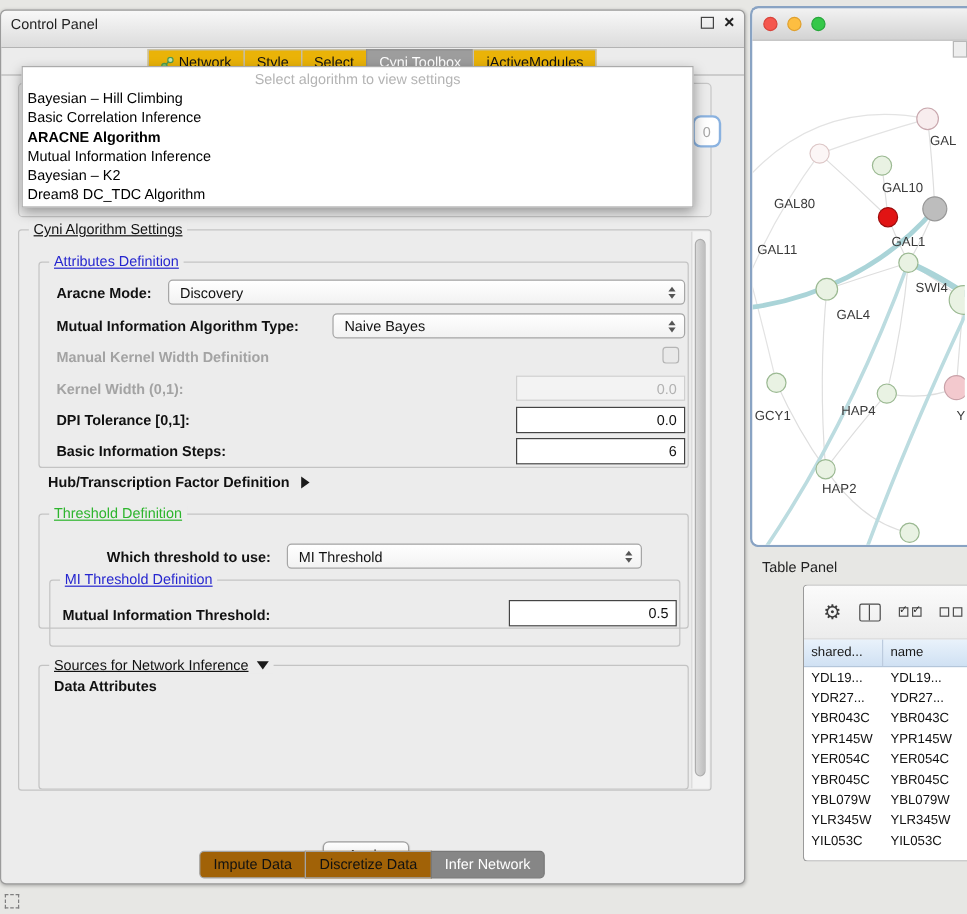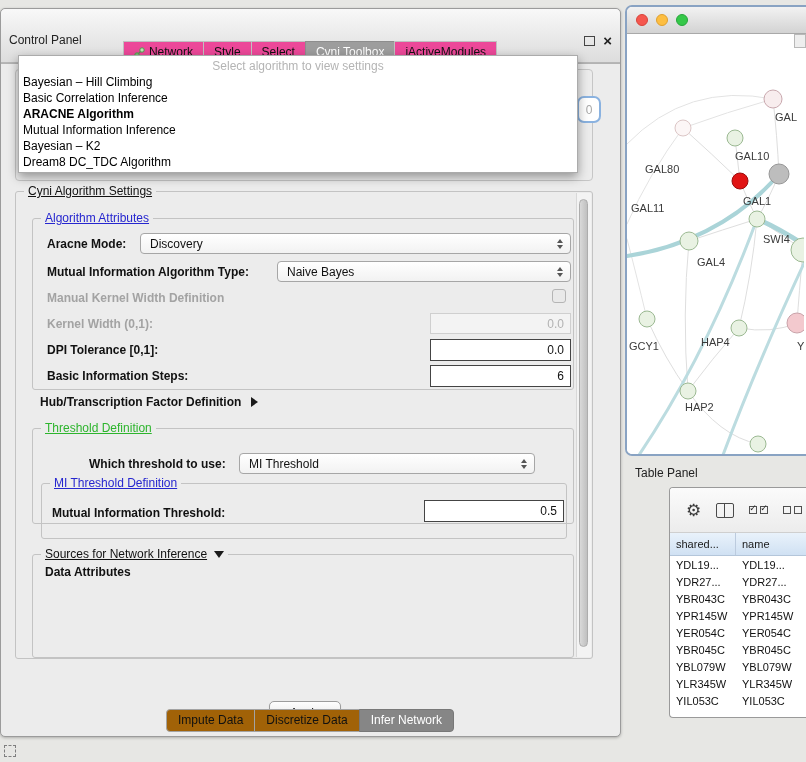--- a/index.html
+++ b/index.html
@@ -3,30 +3,30 @@
 <meta charset="utf-8">
 <style>
   html,body{margin:0;padding:0;}
   body{background:#e7e7e4;font-family:"Liberation Sans",sans-serif;font-size:12px;color:#111;}
   .screen{position:relative;width:806px;height:762px;overflow:hidden;background:#e7e7e4;}
 
   
   .control-panel{position:absolute;left:0;top:8px;width:619px;height:727px;background:#ececec;
     border:1px solid #9b9b9b;border-radius:5px;box-shadow:0 1px 3px rgba(0,0,0,.25);}
   .titlebar{height:22px;background:linear-gradient(#f8f8f8,#dcdcdc);border-bottom:1px solid #b3b3b3;
-    border-radius:5px 5px 0 0;display:flex;align-items:flex-end;padding:16px 8px;}
+    border-radius:5px 5px 0 0;display:flex;align-items:flex-start;padding:4px 8px;}
   .tb-title{font-size:12px;color:#222;}
   .tb-icons{margin-left:auto;display:flex;align-items:center;gap:8px;}
   .float-icon{width:9px;height:8px;border:1.5px solid #444;display:inline-block;}
   .close-icon{font-size:15px;font-weight:bold;color:#222;line-height:12px;cursor:default;}
   .close-icon::before{content:"×";}
 
   .top-tabs{position:absolute;left:0;top:28px;width:100%;height:26px;display:flex;justify-content:center;
     align-items:flex-end;border-bottom:1px solid #b6b6b6;box-sizing:border-box;}
-  .ttab{height:20px;line-height:20px;padding:0 10px;background:#ec4899;border:1px solid #c0c0c0;border-bottom:none;
+  .ttab{height:20px;line-height:20px;padding:0 10px;background:#eab308;border:1px solid #c0c0c0;border-bottom:none;
     margin-left:-1px;font-size:12px;color:#111;display:flex;align-items:center;gap:4px;}
   .ttab.active{background:#9d9d9d;color:#fff;border-color:#8d8d8d;}
 
   
   .outer-fs-fragment{position:absolute;left:14px;top:60px;width:578px;height:112px;border:1px solid #c6c6c6;
     border-radius:4px;z-index:1;box-sizing:border-box;}
 
   
   .fs{position:absolute;border:1px solid #c3c3c3;border-radius:3px;box-sizing:border-box;}
   .fs-legend{position:absolute;top:-8px;left:8px;background:#ececec;padding:0 4px;font-size:12px;white-space:nowrap;
@@ -170,21 +170,21 @@
     <div class="outer-fs-fragment"></div>
 
     <div class="fs settings-fs">
       <span class="fs-legend">Cyni Algorithm Settings</span>
 
       <div class="settings-scrollbar">
         <div class="sb-thumb"></div>
       </div>
 
       <div class="fs" style="left:16px;top:26px;width:542px;height:172px;">
-        <span class="fs-legend legend-blue">Algorithm Attributes</span>
+        <span class="fs-legend legend-blue">Attributes Definition</span>
 
         <span class="lbl" style="left:14px;top:18px;">Aracne Mode:</span>
         <div class="combo" style="left:107px;top:14px;width:431px;gap:32px;">
           <span>Discovery</span>
           <span class="combo-arrows">
               <span class="arr-up"></span>
               <span class="arr-dn"></span>
             </span>
         </div>
 

